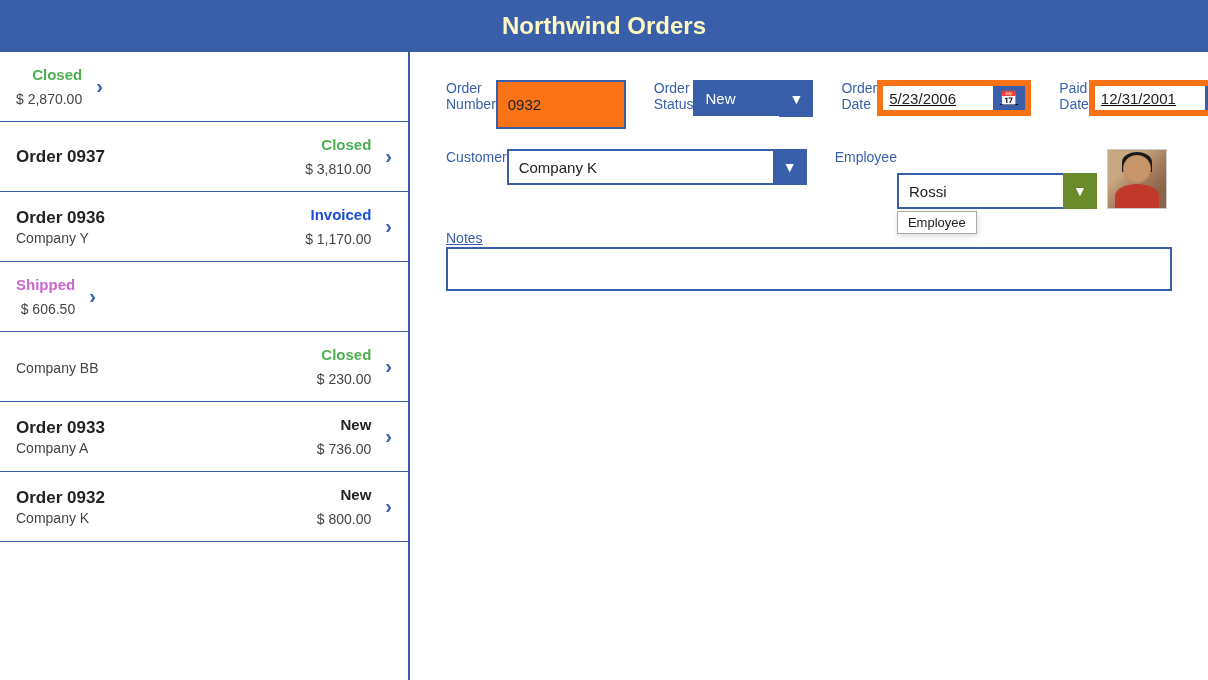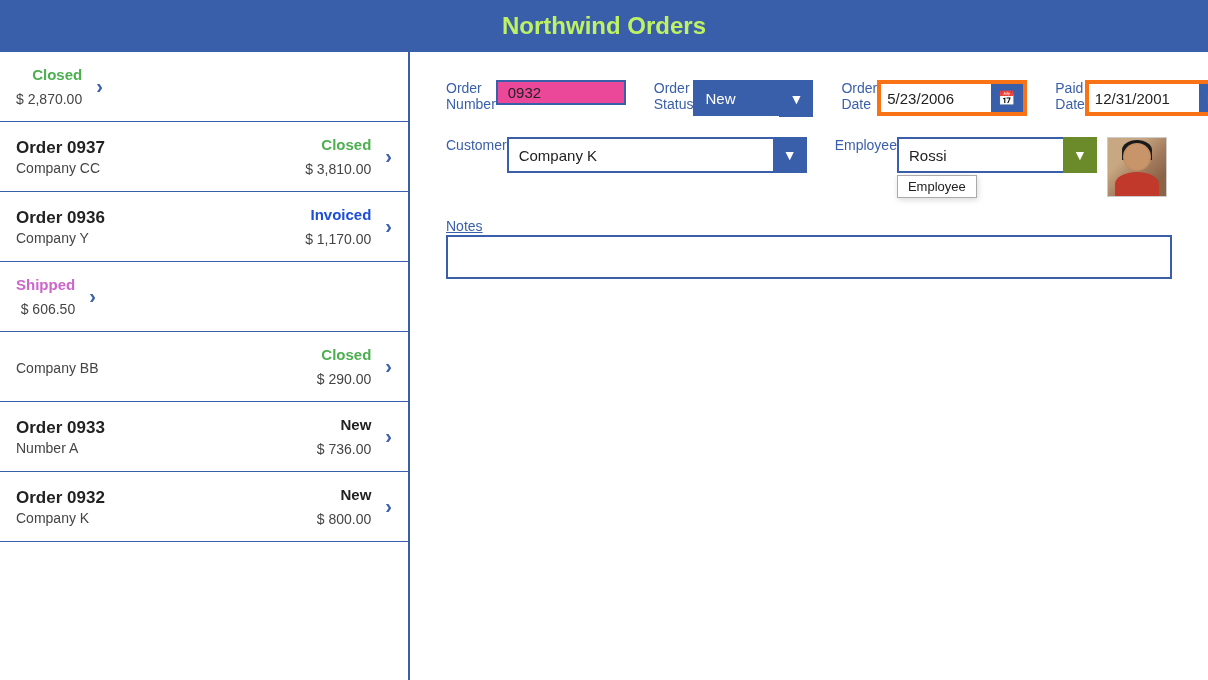--- a/index.html
+++ b/index.html
@@ -1,20 +1,20 @@
 <!DOCTYPE html>
 <html><head>
   <meta charset="utf-8">
   <style>
     * { box-sizing: border-box; margin: 0; padding: 0; }
     body { font-family: 'Segoe UI', Arial, sans-serif; background: #f0f0f0; width: 1208px; height: 680px; overflow: hidden; }
 
     .app-container { width: 1208px; height: 680px; display: flex; flex-direction: column; background: #fff; }
 
-    .header { background: #3a5faa; color: #bef264; text-align: center; padding: 12px 0; font-size: 24px; font-weight: bold; }
+    .header { background: #3a5faa; color: #fef9c3; text-align: center; padding: 12px 0; font-size: 24px; font-weight: bold; }
 
     .main-body { display: flex; flex: 1; overflow: hidden; }
 
     
     .list-panel { width: 410px; border-right: 2px solid #3a5faa; overflow-y: auto; background: #fff; flex-shrink: 0; position: relative; }
 
     .order-item { display: flex; align-items: center; padding: 14px 16px 14px 16px; border-bottom: 1.5px solid #3a5faa; cursor: pointer; background: #fff; }
 
     .order-info { flex: 1; }
     .order-title { font-size: 17px; font-weight: bold; color: #222; }
@@ -32,37 +32,37 @@
     .chevron-icon { font-size: 20px; color: #3a5faa; font-weight: bold; margin-left: 4px; }
 
     
     .detail-panel { flex: 1; padding: 28px 36px 20px 36px; background: #fff; position: relative; overflow: hidden; }
 
     .form-row { display: flex; gap: 28px; margin-bottom: 20px; align-items: flex-start; }
 
     .form-group { display: flex; }
     .form-label { font-size: 14px; color: #3a5faa; margin-bottom: 5px; font-weight: 500; }
 
-    .form-input { border: 2px solid #3a5faa; padding: 6px 10px; font-size: 15px; color: #222; outline: none; background: #ec4899; height: 25px; }
+    .form-input { border: 2px solid #3a5faa; padding: 6px 10px; font-size: 15px; color: #222; outline: none; background: #f97316; height: 49px; }
 
     .form-select-wrapper { position: relative; display: inline-block; }
     .form-select { border: 2px solid #3a5faa; padding: 6px 36px 6px 10px; font-size: 15px; color: #222; outline: none; background: #3a5faa; color: #fff; height: 36px; appearance: none; cursor: pointer; min-width: 120px; }
     .select-arrow { position: absolute; right: 0; top: 0; height: 100%; width: 34px; background: #3a5faa; display: flex; align-items: center; justify-content: center; pointer-events: none; }
     .select-arrow-icon { color: #fff; font-size: 14px; }
 
-    .form-input-date-wrapper { position: relative; display: inline-flex; align-items: center; border: 4px solid #f97316; background: #fff; height: 36px; }
+    .form-input-date-wrapper { position: relative; display: inline-flex; align-items: center; border: 6px solid #f97316; background: #fff; height: 36px; text-decoration: underline; }
     .form-input-date { border: none; padding: 6px 6px; font-size: 15px; color: #222; outline: none; background: transparent; width: 110px; }
     .date-icon-btn { background: #3a5faa; border: none; height: 100%; width: 32px; display: flex; align-items: center; justify-content: center; cursor: pointer; }
     .date-icon { color: #fff; font-size: 14px; }
 
     .customer-select-wrapper { position: relative; }
     .customer-select { border: 2px solid #3a5faa; padding: 6px 36px 6px 10px; font-size: 15px; color: #222; outline: none; background: #fff; height: 36px; appearance: none; cursor: pointer; width: 300px; }
     .customer-arrow { position: absolute; right: 0; top: 0; height: 100%; width: 34px; background: #3a5faa; display: flex; align-items: center; justify-content: center; pointer-events: none; }
 
-    .employee-section { display: flex; align-items: flex-start; gap: 10px; }
+    .employee-section { display: flex; align-items: flex-end; gap: 10px; }
     .employee-select-wrapper { position: relative; }
     .employee-select { border: 2px solid #3a5faa; padding: 6px 36px 6px 10px; font-size: 15px; color: #222; outline: none; background: #fff; height: 36px; appearance: none; cursor: pointer; width: 200px; }
     .employee-arrow-btn { position: absolute; right: 0; top: 0; height: 100%; width: 34px; background: #6b8a2a; border: none; display: flex; align-items: center; justify-content: center; cursor: pointer; }
     .employee-arrow-btn-icon { color: #fff; font-size: 14px; }
 
     .employee-photo { width: 60px; height: 60px; overflow: hidden; border: 1px solid #ccc; background: #ddd; flex-shrink: 0; }
     .employee-photo-inner { width: 100%; height: 100%; background: linear-gradient(135deg, #c8a882 30%, #a0785a 60%, #8b6347 80%); position: relative; overflow: hidden; }
     
     .employee-photo-head { position: absolute; top: 5px; left: 50%; transform: translateX(-50%); width: 28px; height: 28px; background: radial-gradient(circle, #c8956a 60%, #a07040 100%); border-radius: 50%; }
     .employee-photo-hair { position: absolute; top: 2px; left: 50%; transform: translateX(-50%); width: 30px; height: 20px; background: #1a1a1a; border-radius: 50% 50% 0 0; }
@@ -90,21 +90,20 @@
           <div class="order-item">
       <div class="order-right">
         <div class="order-status status-closed">Closed</div>
         <div class="order-amount">$ 2,870.00</div>
       </div>
       <span class="chevron-icon">›</span>
     </div>
           <div class="order-item">
       <div class="order-info">
         <div class="order-title">Order 0937</div>
-        <div class="order-company">Company CC</div>
       </div>
       <div class="order-right">
         <div class="order-status status-closed">Closed</div>
         <div class="order-amount">$ 3,810.00</div>
       </div>
       <span class="chevron-icon">›</span>
     </div>
           <div class="order-item">
       <div class="order-info">
         <div class="order-title">Order 0936</div>
@@ -122,28 +121,28 @@
         <div class="order-amount">$ 606.50</div>
       </div>
       <span class="chevron-icon">›</span>
     </div>
           <div class="order-item">
       <div class="order-info">
         <div class="order-company">Company BB</div>
       </div>
       <div class="order-right">
         <div class="order-status status-closed">Closed</div>
-        <div class="order-amount">$ 290.00</div>
+        <div class="order-amount">$ 230.00</div>
       </div>
       <span class="chevron-icon">›</span>
     </div>
           <div class="order-item">
       <div class="order-info">
         <div class="order-title">Order 0933</div>
-        <div class="order-company">Number A</div>
+        <div class="order-company">Company A</div>
       </div>
       <div class="order-right">
         <div class="order-status status-new">New</div>
         <div class="order-amount">$ 736.00</div>
       </div>
       <span class="chevron-icon">›</span>
     </div>
           <div class="order-item">
       <div class="order-info">
         <div class="order-title">Order 0932</div>

